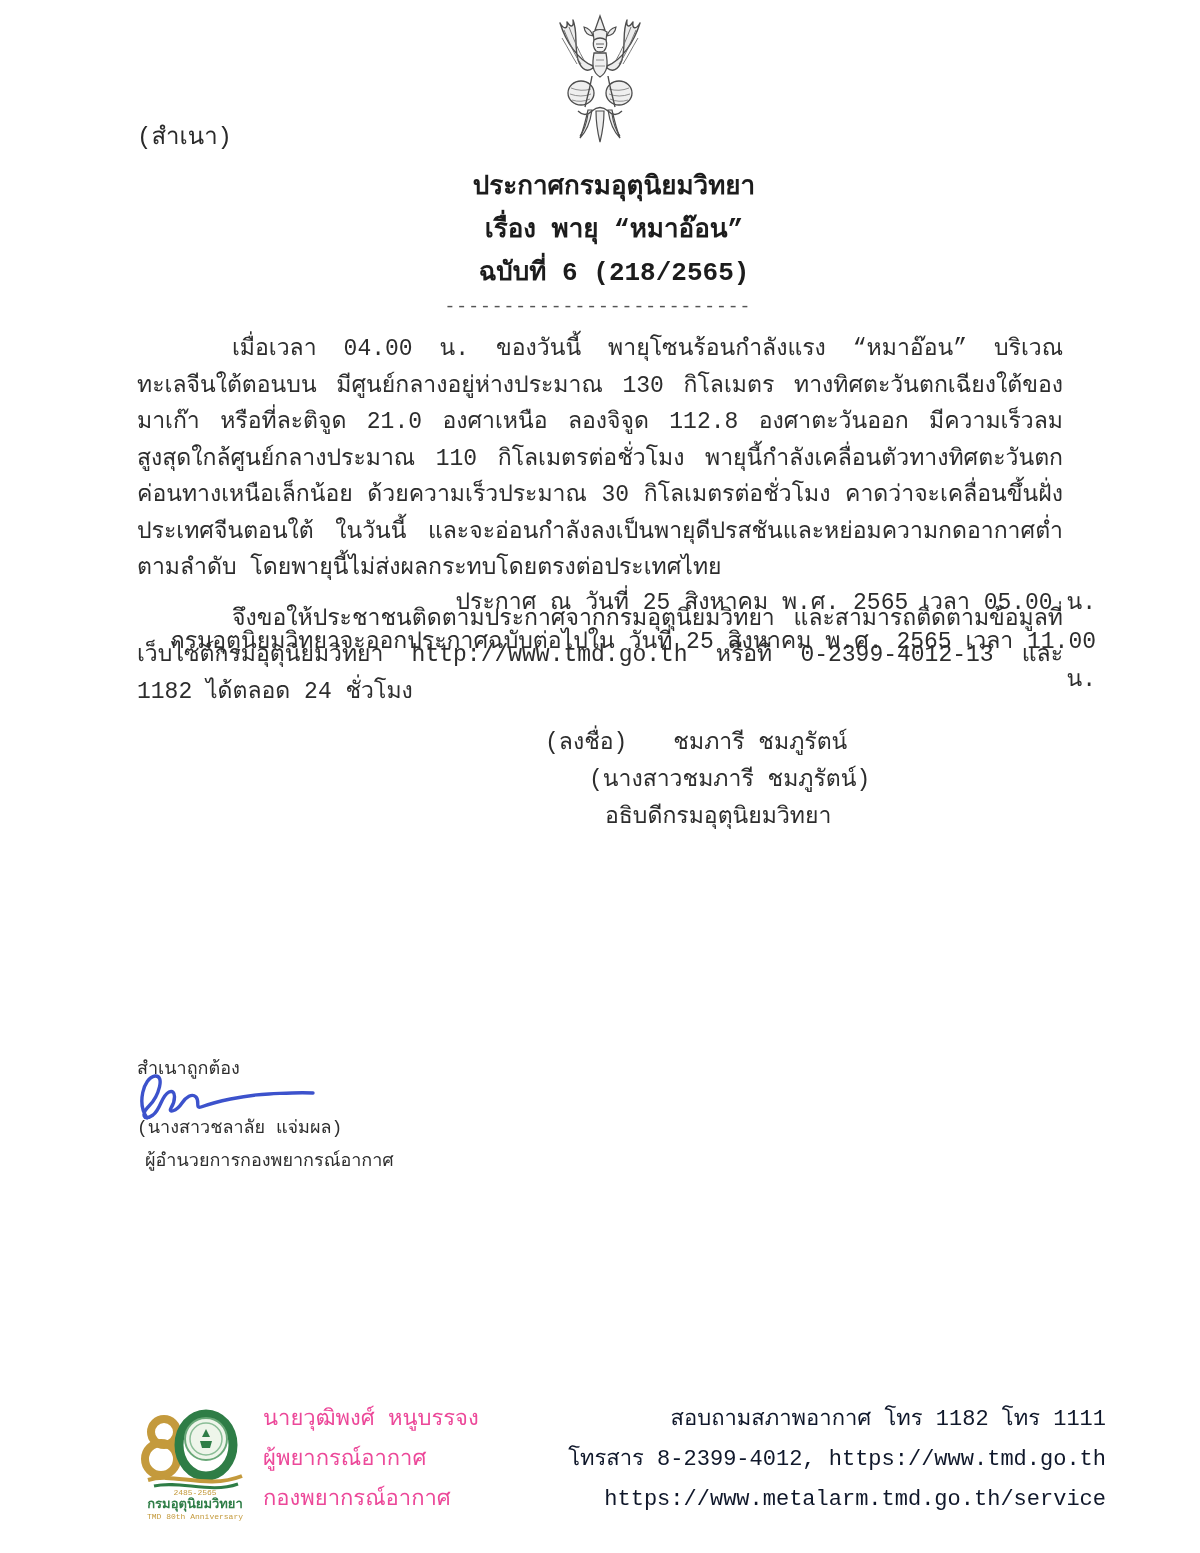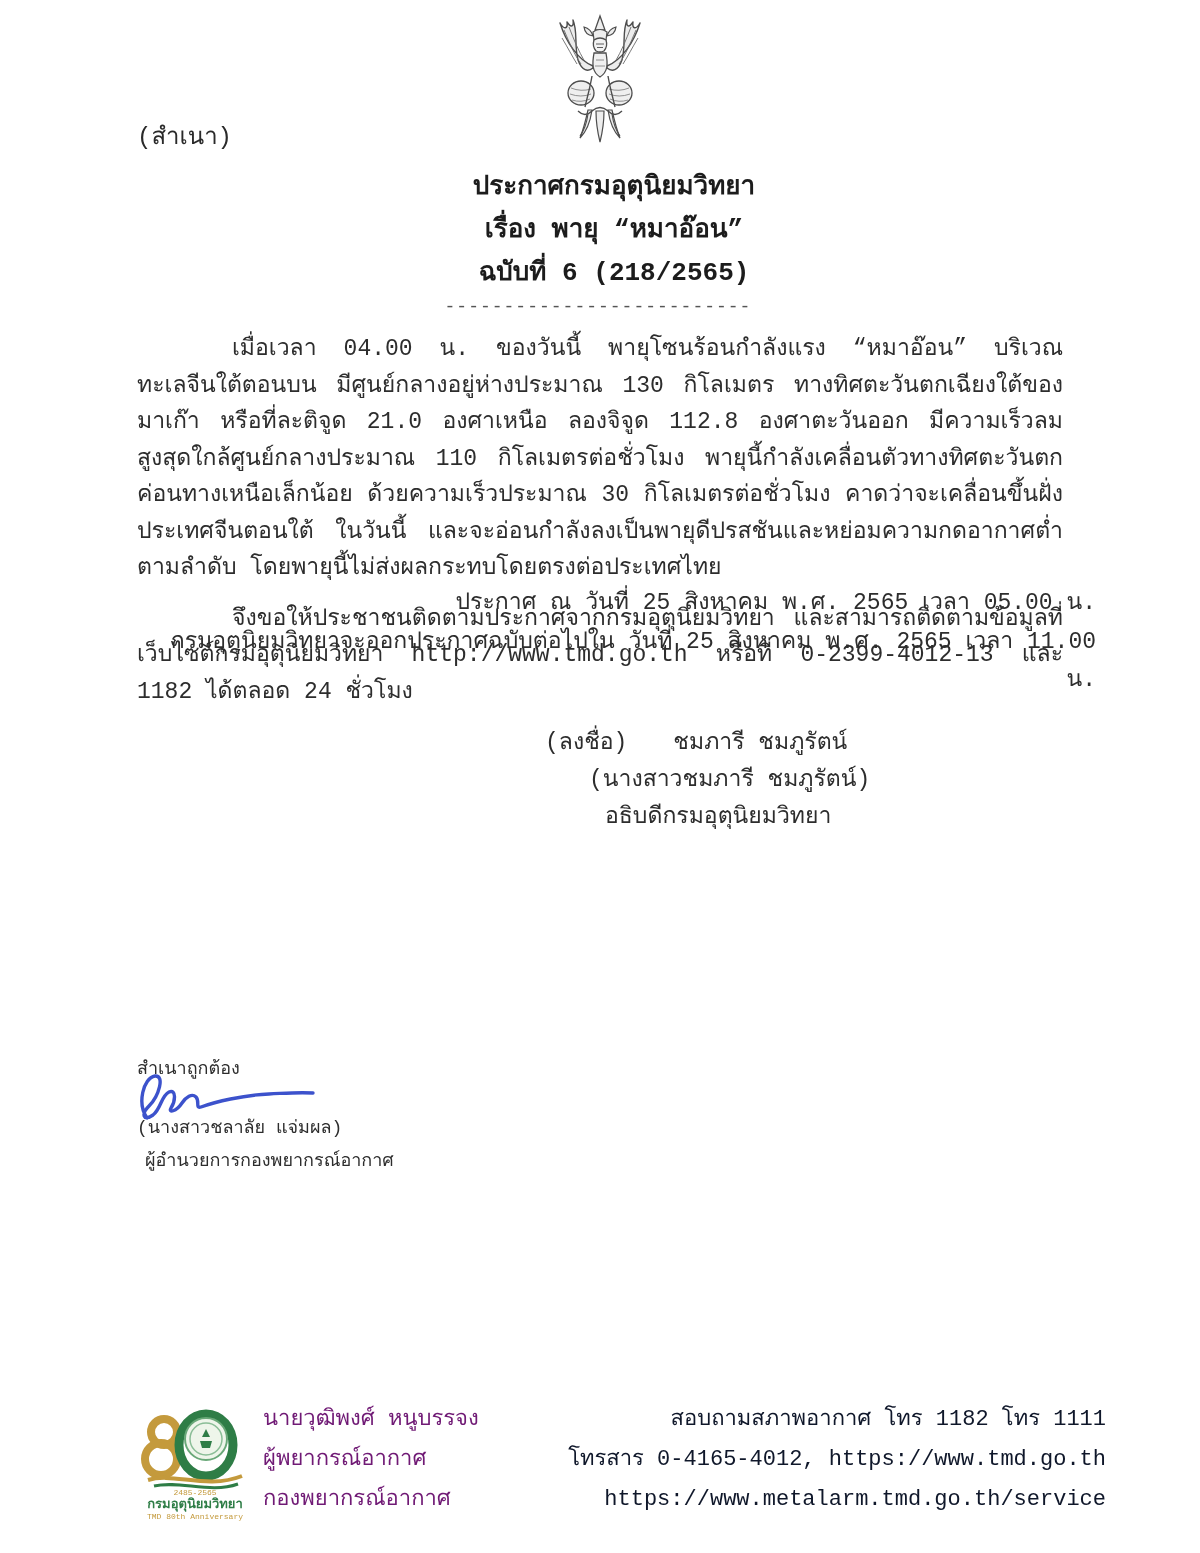--- a/index.html
+++ b/index.html
@@ -19,21 +19,21 @@
   .signer { position:absolute; left:545px; top:705px; font-size:23px; line-height:37px;margin-top:20px; }
   .signer .row1 .lbl { display:inline-block; margin-right:46px; }
   .signer .row2 { margin-left:44px; }
   .signer .row3 { margin-left:60px; }
   .cert { position:absolute; left:137px; top:1053px; width:420px; height:140px; font-size:18px; }
   .cert .sig-svg { position:absolute; left:-6px; top:15px; }
   .cert .cert-label { position:absolute; left:0; top:0; white-space:nowrap; }
   .cert .cert-name { position:absolute; left:0; top:59px; white-space:nowrap; }
   .cert .cert-pos  { position:absolute; left:0; top:92px; white-space:nowrap;margin-left:8px; }
   .logo { position:absolute; left:134px; top:1392px; }
-  .footer-left { position:absolute; left:263px; top:1400px; font-size:22px; line-height:40px; color:#701a75; }
+  .footer-left { position:absolute; left:263px; top:1400px; font-size:22px; line-height:40px; color:#ec4899; }
   .footer-right { position:absolute; right:90px; top:1400px; font-size:22px; line-height:40px; color:#0f172a; text-align:right; }
 </style>
 </head>
 <body>
 
 <div class="page">
 
   <div class="emblem">
     <svg width="120" height="132" viewBox="0 0 120 132">
       <defs>
@@ -127,17 +127,17 @@
   </div>
 
   <div class="footer-left">
     <div>นายวุฒิพงศ์ หนูบรรจง</div>
     <div>ผู้พยากรณ์อากาศ</div>
     <div>กองพยากรณ์อากาศ</div>
   </div>
 
   <div class="footer-right">
     <div>สอบถามสภาพอากาศ โทร 1182 โทร 1111</div>
-    <div>โทรสาร 0-4165-4012, https://www.tmd.go.th</div>
+    <div>โทรสาร 8-2399-4012, https://www.tmd.go.th</div>
     <div>https://www.metalarm.tmd.go.th/service</div>
   </div>
 
 </div>
 
 </body></html>

